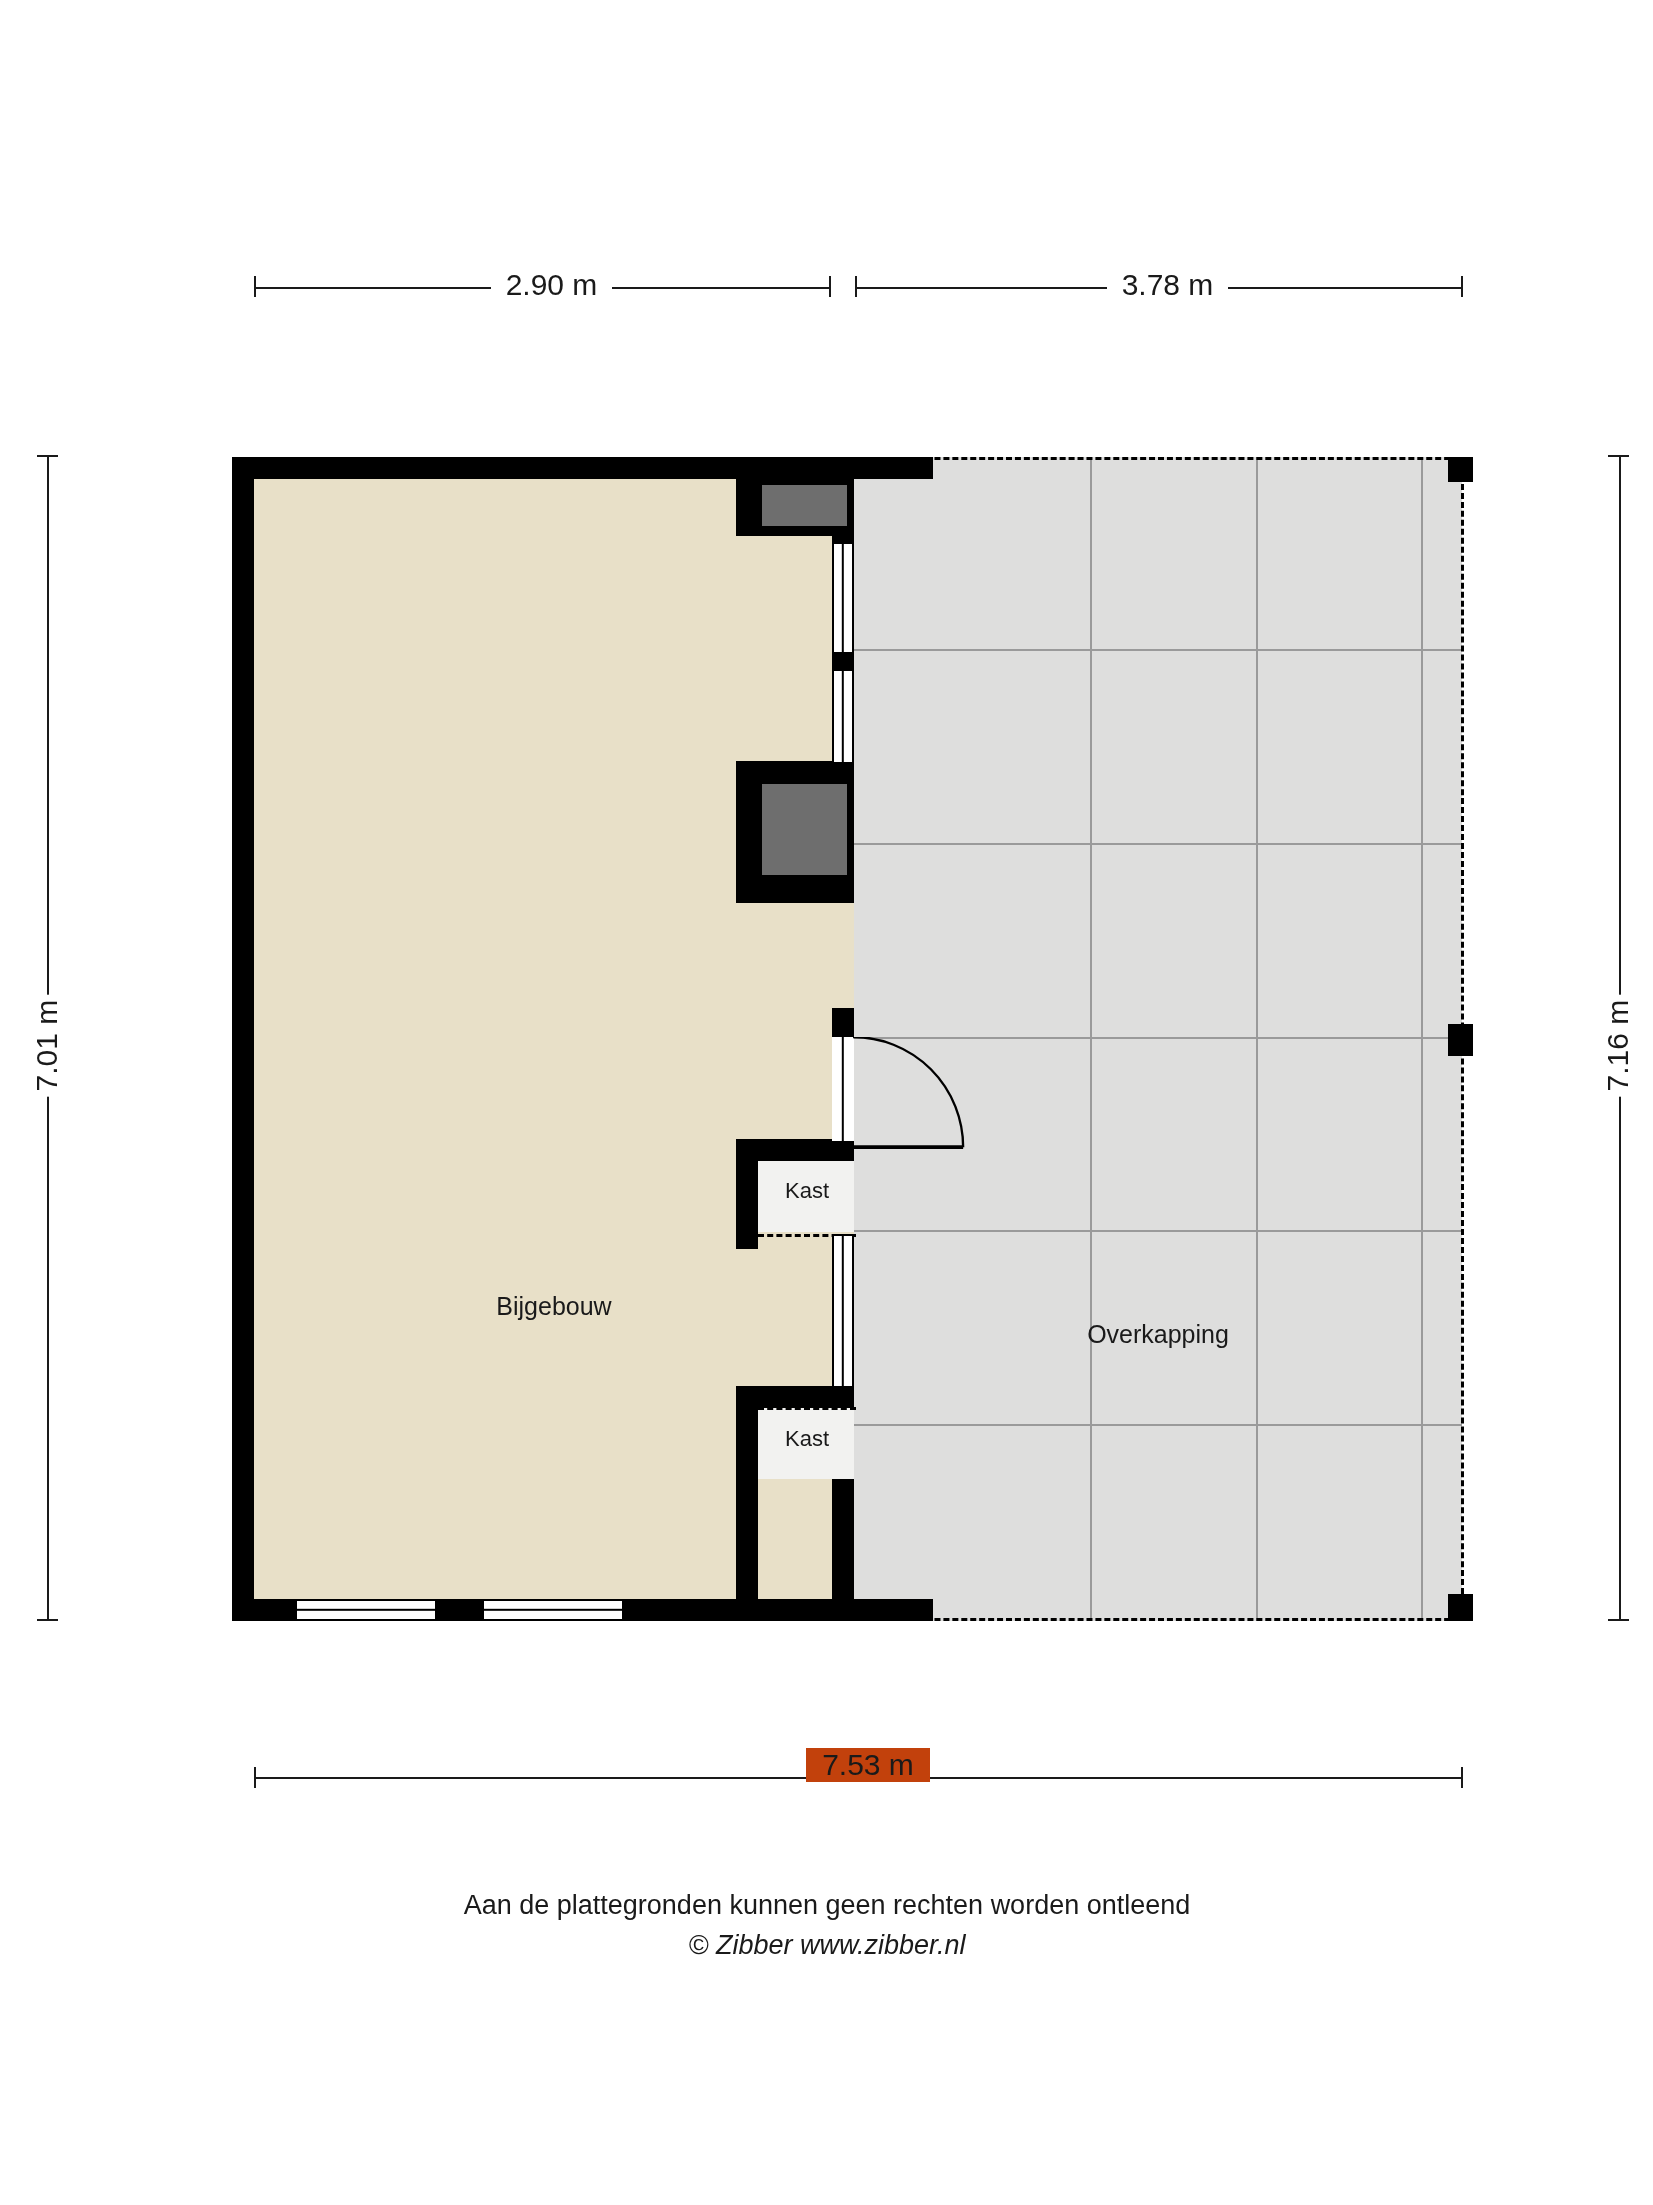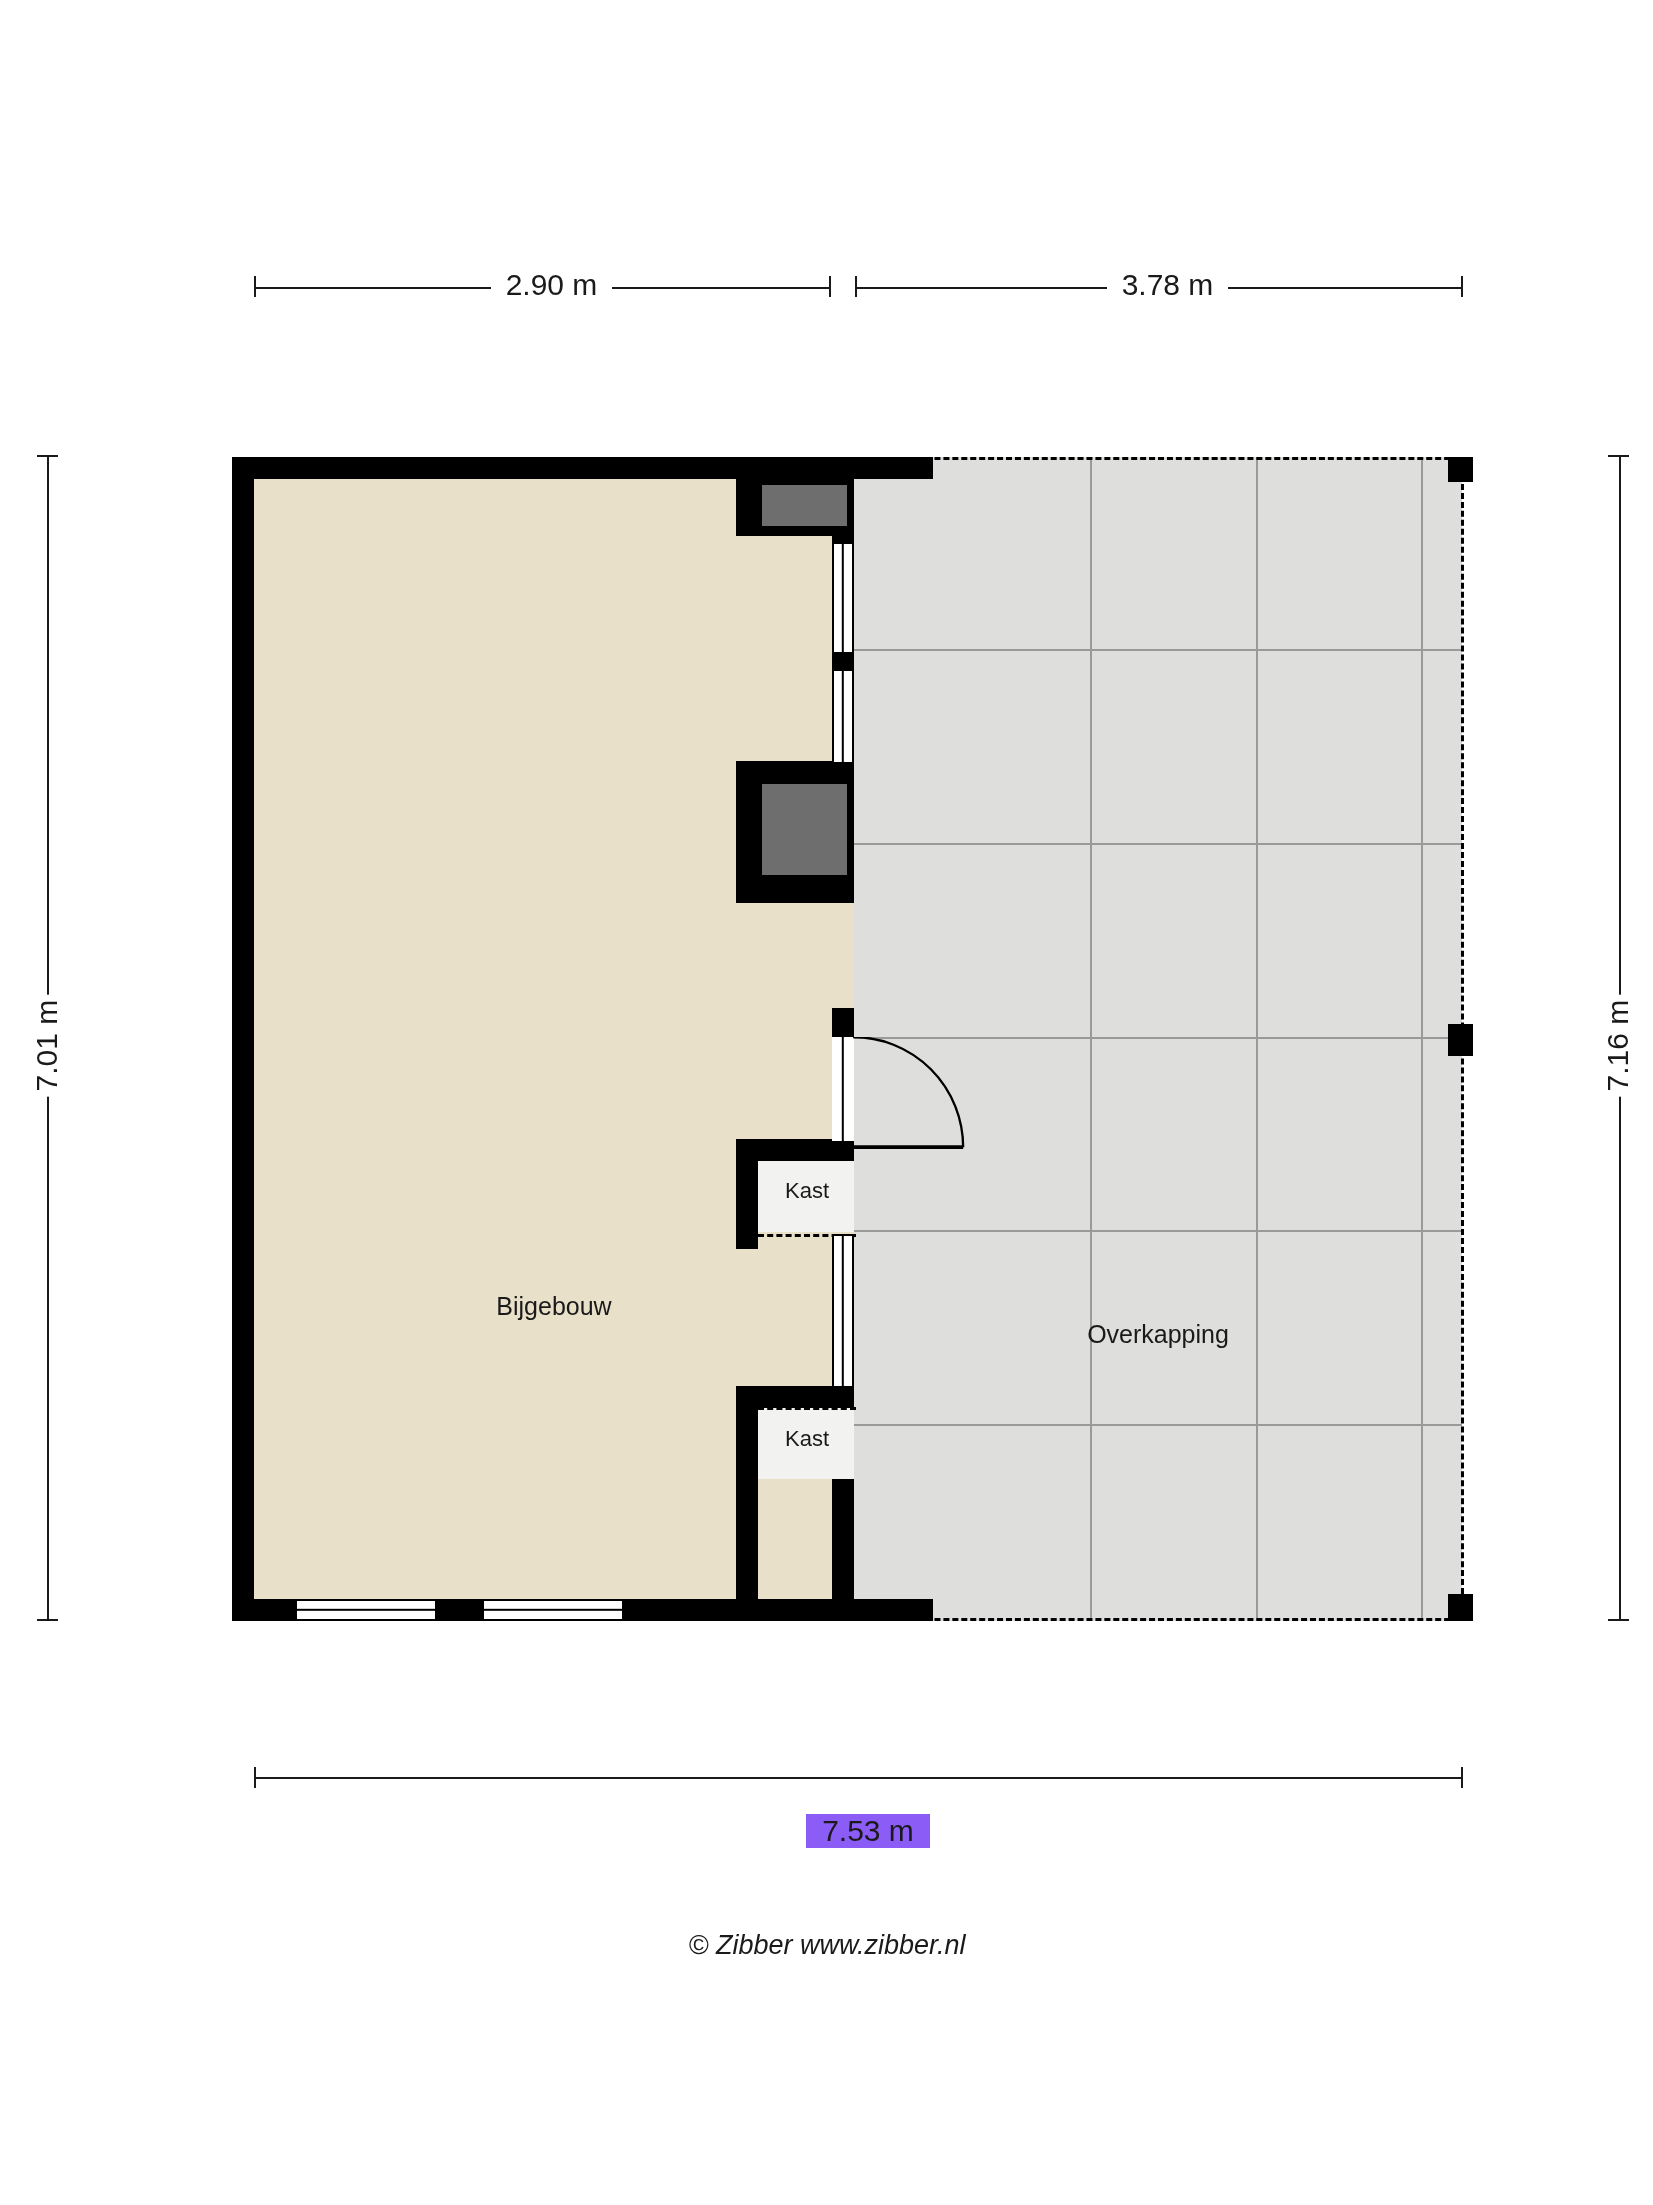--- a/index.html
+++ b/index.html
@@ -172,21 +172,21 @@
   <div class="dim-label vert" style="left:-3.9px; top:1024px; width:102px; text-align:center; transform:rotate(-90deg); background:#ffffff; padding:4.7px 0;">7.01 m</div>
 
   <div class="dimline v" style="left:1619px; top:455px; height:1166px;"></div>
   <div class="tick h" style="left:1608px; top:455px;"></div>
   <div class="tick h" style="left:1608px; top:1619px;"></div>
   <div class="dim-label vert" style="left:1567px; top:1024px; width:102px; text-align:center; transform:rotate(-90deg); background:#ffffff; padding:4.7px 0;">7.16 m</div>
 
   <div class="dimline h" style="left:254px; top:1777px; width:1209px;"></div>
   <div class="tick v" style="left:254px; top:1767px;"></div>
   <div class="tick v" style="left:1461px; top:1767px;"></div>
-  <div class="dim-label" style="left:806px; top:1814px; width:102px; text-align:center; background:#8b5cf6; padding:0 11px;">7.53 m</div>
+  <div class="dim-label" style="left:806px; top:1748px; width:102px; text-align:center; background:#c2410c; padding:0 11px;">7.53 m</div>
 
   <div id="building">
 
     <div class="overkapping-fill" style="left:622px; top:0px; width:608px; height:1164px;"></div>
 
     <div class="grid-line h" style="left:622px; top:192px; width:608px;"></div>
     <div class="grid-line h" style="left:622px; top:386px; width:608px;"></div>
     <div class="grid-line h" style="left:622px; top:580px; width:608px;"></div>
     <div class="grid-line h" style="left:622px; top:773px; width:608px;"></div>
     <div class="grid-line h" style="left:622px; top:967px; width:608px;"></div>
@@ -255,16 +255,17 @@
     <div class="wall" style="left:622px; top:0px; width:39px; height:22px;"></div>
     <div class="wall" style="left:622px; top:1142px; width:39px; height:22px;"></div>
 
     <div class="room-label" style="left:204px; top:835px; width:236px;">Bijgebouw</div>
     <div class="room-label" style="left:808px; top:819px; width:236px;margin-top:44px;">Overkapping</div>
     <div class="room-label small" style="left:527px; top:721px; width:96px;">Kast</div>
     <div class="room-label small" style="left:527px; top:969px; width:96px;">Kast</div>
 
   </div>
 
+  <div class="footer" style="top:1890px;">Aan de plattegronden kunnen geen rechten worden ontleend</div>
   <div class="footer" style="top:1930px;font-style:italic;">© Zibber www.zibber.nl</div>
 
 </div>
 
 
 </body></html>

